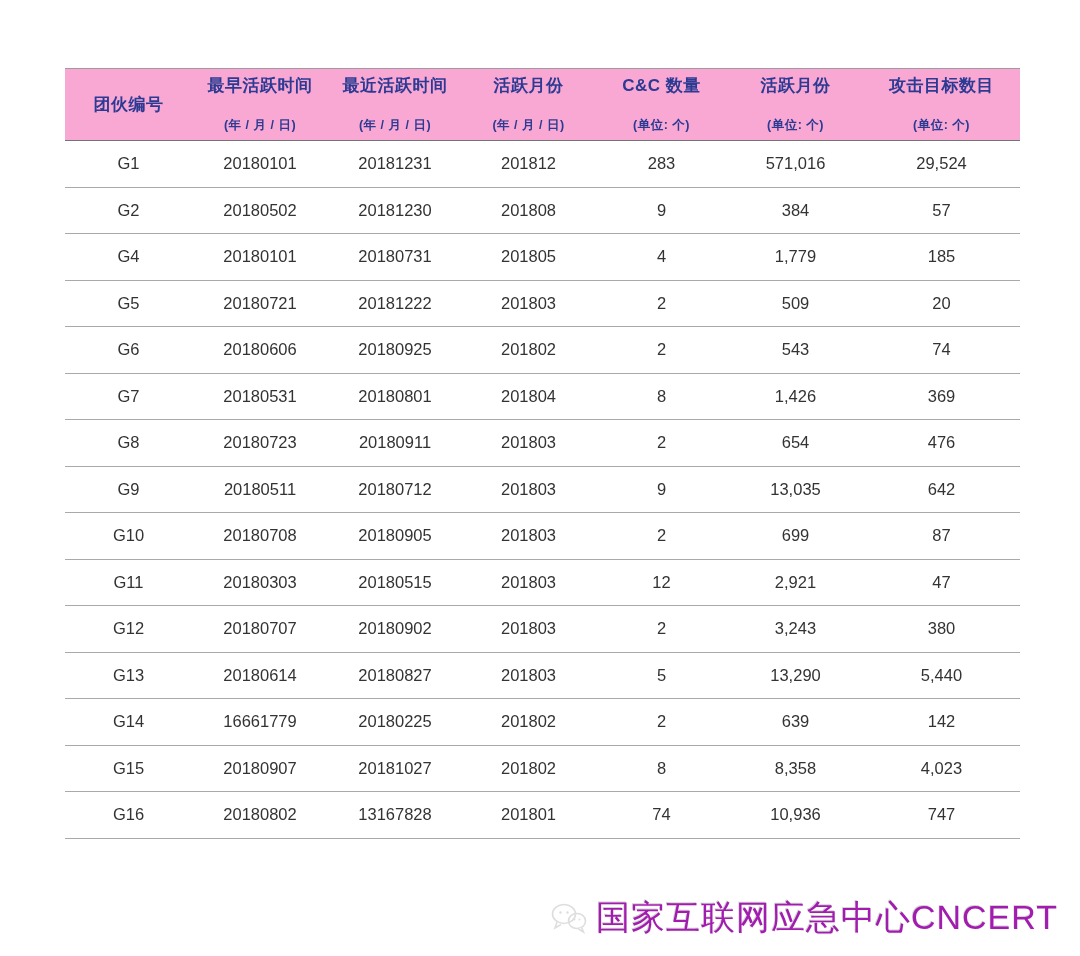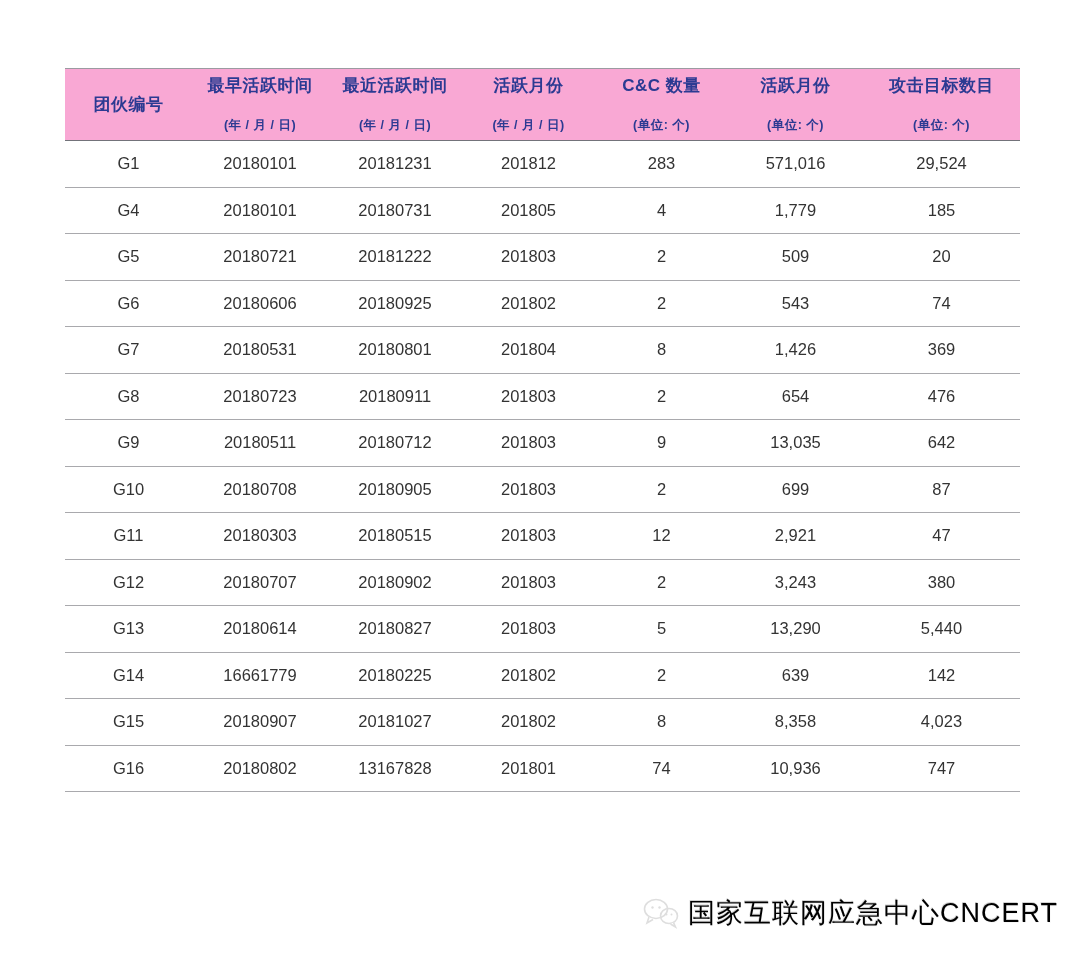--- a/index.html
+++ b/index.html
@@ -66,23 +66,23 @@
     width: 1080px;
     height: 50px;
   }
   .watermark {
     position: absolute;
     right: 22px;
     top: 2px;
     display: flex;
     align-items: center;
     gap: 8px;
-    color: #000000;
+    color: #a21caf;
     text-shadow: 0.6px 0.6px 0 #f7f7f7, -0.6px -0.6px 0 #d2d2d2;
-    font-size: 27px;
+    font-size: 34px;
     letter-spacing: 1px;
     user-select: none;
   }
   .watermark svg {
     display: block;
   }
 </style>
 </head>
 <body>
 
@@ -132,20 +132,29 @@
       </thead>
       <tbody>
           <tr>
             <td>G1</td>
             <td>20180101</td>
             <td>20181231</td>
             <td>201812</td>
             <td>283</td>
             <td>571,016</td>
             <td>29,524</td>
+          </tr>
+          <tr>
+            <td>G2</td>
+            <td>20180502</td>
+            <td>20181230</td>
+            <td>201808</td>
+            <td>9</td>
+            <td>384</td>
+            <td>57</td>
           </tr>
           <tr>
             <td>G4</td>
             <td>20180101</td>
             <td>20180731</td>
             <td>201805</td>
             <td>4</td>
             <td>1,779</td>
             <td>185</td>
           </tr>

